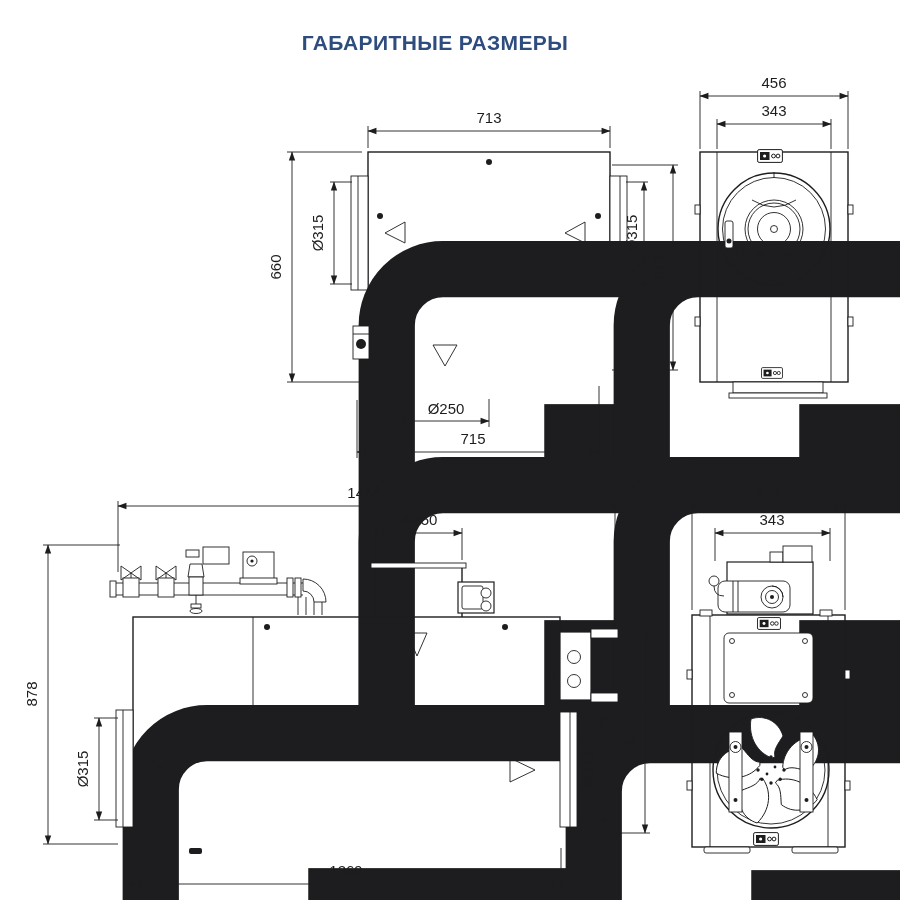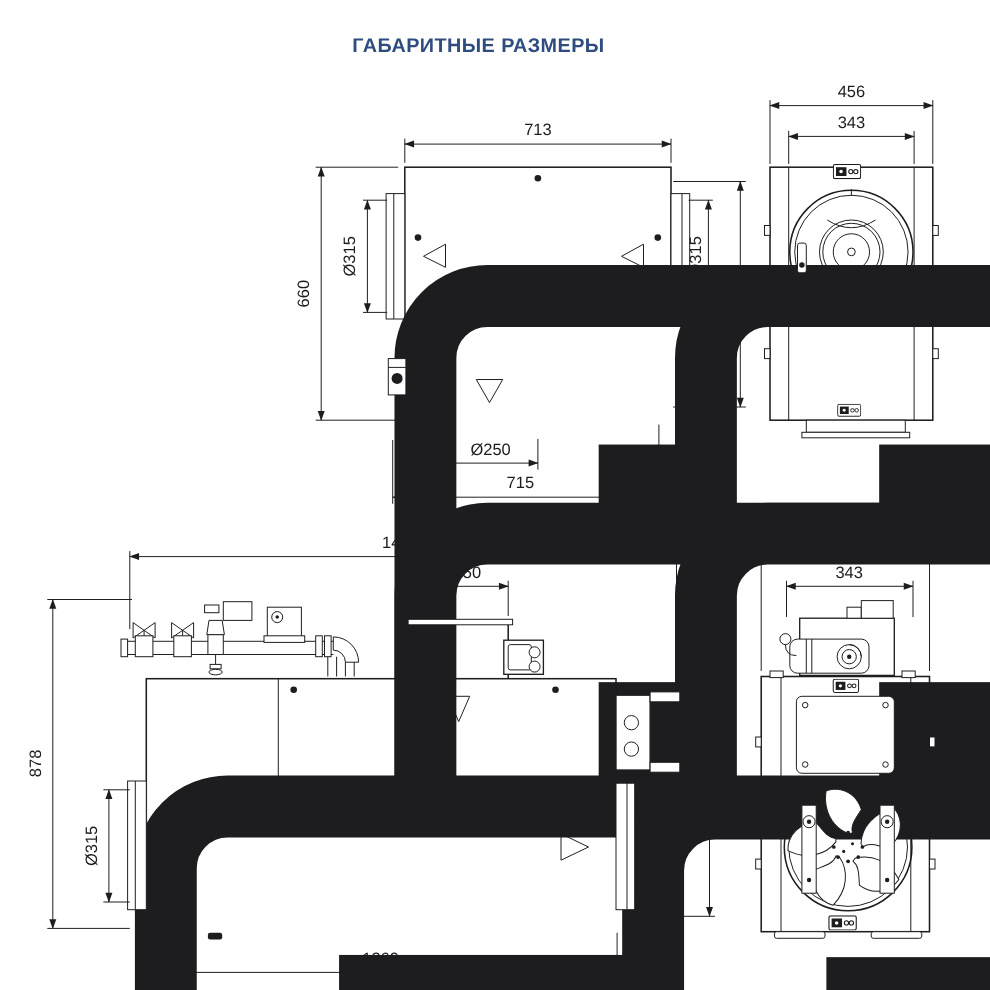--- a/index.html
+++ b/index.html
@@ -1,19 +1,19 @@
 <!DOCTYPE html>
 <html><head>
 <meta charset="utf-8">
 <style>
   html,body{margin:0;padding:0;background:#fff;}
   .canvas{position:relative;width:900px;height:900px;background:#ffffff;overflow:hidden;
           font-family:"Liberation Sans",sans-serif;}
   .t-title{position:absolute;top:31px;left:435px;transform:translateX(-50%);
-           font-size:18px;font-weight:700;letter-spacing:.4px;color:#2e4d7e;white-space:nowrap;}
+           font-size:21px;font-weight:700;letter-spacing:.4px;color:#2e4d7e;white-space:nowrap;}
   svg{position:absolute;left:0;top:0;}
   .s1{fill:none;stroke:#1d1d1f;stroke-width:1.4;}
   .s2{fill:none;stroke:#1d1d1f;stroke-width:.9;}
   .sw{fill:#fff;stroke:#1d1d1f;stroke-width:1.2;}
   .sw2{fill:#fff;stroke:#1d1d1f;stroke-width:.9;}
   .dl{stroke:#1d1d1f;stroke-width:.9;fill:none;}
   .dt{font:15px "Liberation Sans",sans-serif;fill:#1d1d1f;text-anchor:middle;}
   .dotb{fill:#1d1d1f;stroke:none;}
 </style>
 </head>

